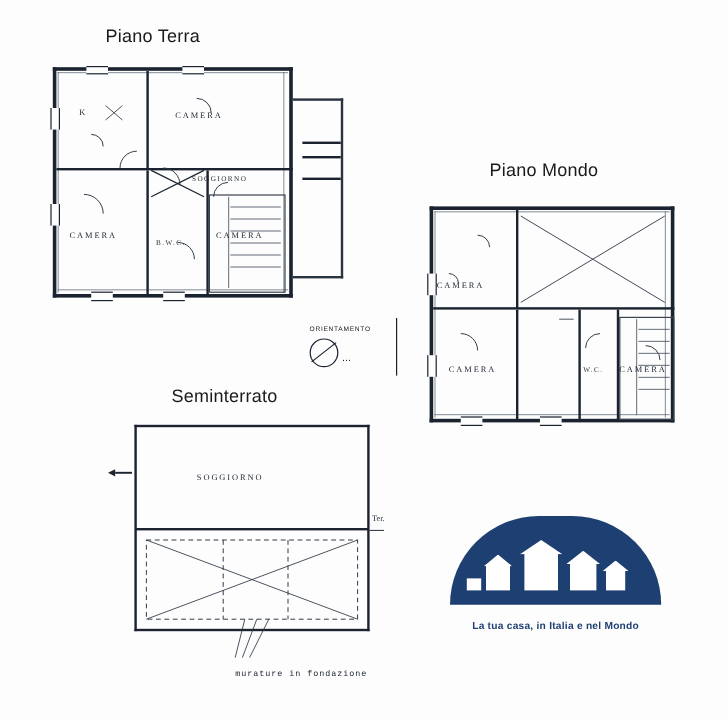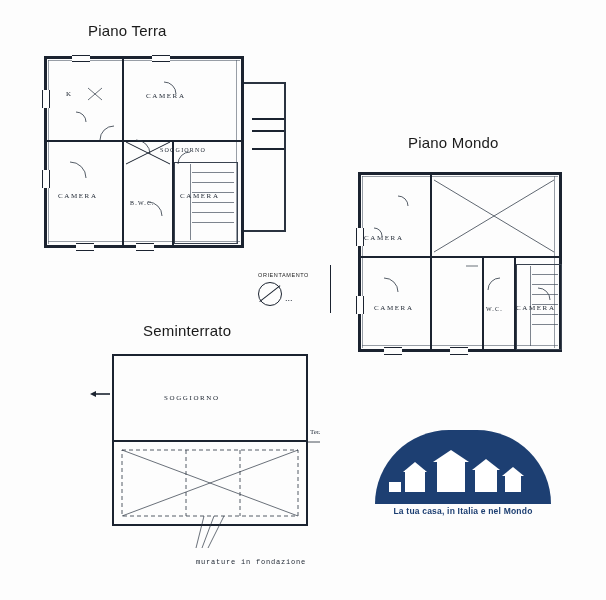--- a/index.html
+++ b/index.html
@@ -30,21 +30,21 @@
   
   .watermark{position:absolute;left:186px;top:395px;width:260px;height:70px;
     font-family:"Liberation Sans",sans-serif;font-size:54px;font-weight:bold;
     color:rgba(120,140,165,.16);letter-spacing:-1px;user-select:none;}
 
   
   .logo{position:absolute;left:368px;top:430px;width:190px;height:110px;text-align:center;}
   .logo .dome{width:176px;height:74px;margin:0 auto;border-radius:88px 88px 0 0;background:#1d3f72;position:relative;overflow:hidden;}
   .logo .house{position:absolute;background:#fff;}
   .logo .brand{margin-top:4px;font-size:19px;font-weight:bold;color:#1d3f72;letter-spacing:.4px;}
-  .logo .tagline{margin-top:2px;font-size:8.5px;font-weight:bold;color:#1d3f72;letter-spacing:.2px;}
+  .logo .tagline{margin-top:12px;font-size:8.5px;font-weight:bold;color:#1d3f72;letter-spacing:.2px;}
 
   .caption{position:absolute;font-family:Liberation Mono, monospace;font-size:7px;color:#1c2430;letter-spacing:.8px;}
 </style>
 </head>
 <body>
 
 <div class="page">
 
   <div class="plan-title" style="left:88px;top:22px;">Piano Terra</div>
 

